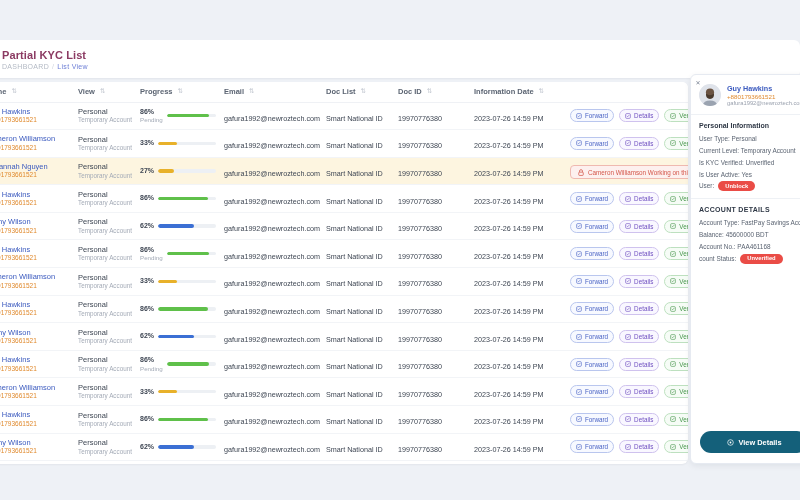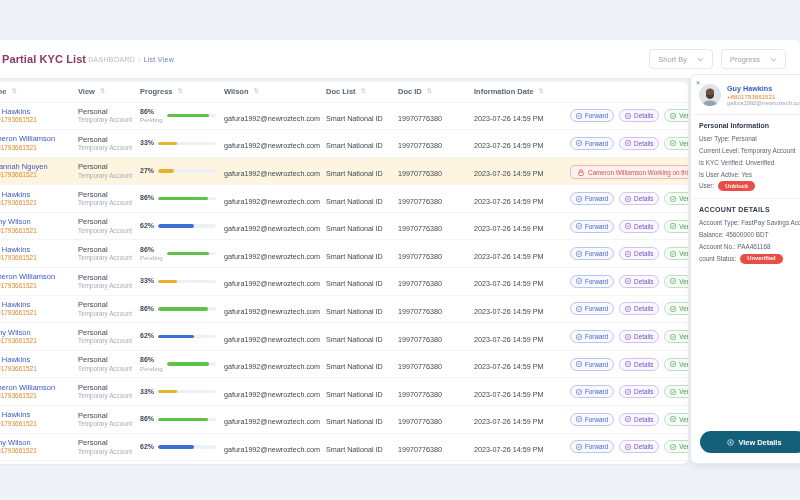--- a/index.html
+++ b/index.html
@@ -21,21 +21,21 @@
     left: -18px; top: 40px;
     width: 818px; height: 38px;
     background: #ffffff;
     border-radius: 6px;
     display: flex;
     align-items: center;
     justify-content: space-between;
     padding: 0 14px 0 20px;
     box-shadow: 0 1px 2px rgba(16,24,40,.05);
   }
-  .title-wrap { display: flex; flex-direction: row; gap: 2px; }
+  .title-wrap { display: flex; flex-direction: column; gap: 2px; }
   .page-title {
     font-size: 11px; font-weight: 700; color: #8b3a62; letter-spacing: .1px;
   }
   .breadcrumb { font-size: 7px; color: #b3b9c4; letter-spacing: .3px; display: flex; gap: 3px; align-items: center; }
   .breadcrumb .crumb-link { color: #6d7fd6; }
   .breadcrumb .sep { color: #cfd4de; }
 
   .header-controls { display: flex; gap: 8px; align-items: center; }
   .drop {
     display: flex; align-items: center; gap: 10px;
@@ -185,38 +185,20 @@
 
 <div class="app">
 
   <div class="page-header">
     <div class="title-wrap">
       <div class="page-title">Partial KYC List</div>
       <div class="breadcrumb">
         <span>DASHBOARD</span>
         <span class="sep">/</span>
         <span class="crumb-link">List View</span>
-      </div>
-    </div>
-    <div class="header-controls">
-      <div class="drop">
-        <span>Short By</span>
-        <span class="chev">
-          <svg viewBox="0 0 10 10" width="7" height="7">
-              <path d="M2 4 L5 7 L8 4" fill="none" stroke="#9aa1ae" stroke-width="1.4" stroke-linecap="round" stroke-linejoin="round"></path>
-            </svg>
-        </span>
-      </div>
-      <div class="drop">
-        <span>Progress</span>
-        <span class="chev">
-          <svg viewBox="0 0 10 10" width="7" height="7">
-              <path d="M2 4 L5 7 L8 4" fill="none" stroke="#9aa1ae" stroke-width="1.4" stroke-linecap="round" stroke-linejoin="round"></path>
-            </svg>
-        </span>
       </div>
     </div>
   </div>
 
   <div class="table-card">
     <table>
       <colgroup>
         <col class="c-name">
           <col class="c-type">
           <col class="c-prog">
@@ -224,21 +206,21 @@
         <col class="c-dtype">
           <col class="c-did">
           <col class="c-date">
           <col class="c-act">
       </colgroup>
       <thead>
         <tr id="hdr-row">
             <th><span>Name</span><span class="sort-ico">⇅</span></th>
             <th><span>View</span><span class="sort-ico">⇅</span></th>
             <th><span>Progress</span><span class="sort-ico">⇅</span></th>
-            <th><span>Wilson</span><span class="sort-ico">⇅</span></th>
+            <th><span>Email</span><span class="sort-ico">⇅</span></th>
             <th><span>Doc List</span><span class="sort-ico">⇅</span></th>
             <th><span>Doc ID</span><span class="sort-ico">⇅</span></th>
             <th><span>Information Date</span><span class="sort-ico">⇅</span></th>
             <th><span></span></th>
           </tr>
       </thead>
       <tbody id="tbody">
           <tr>
             <td>
               <div class="nm">Guy Hawkins</div>

